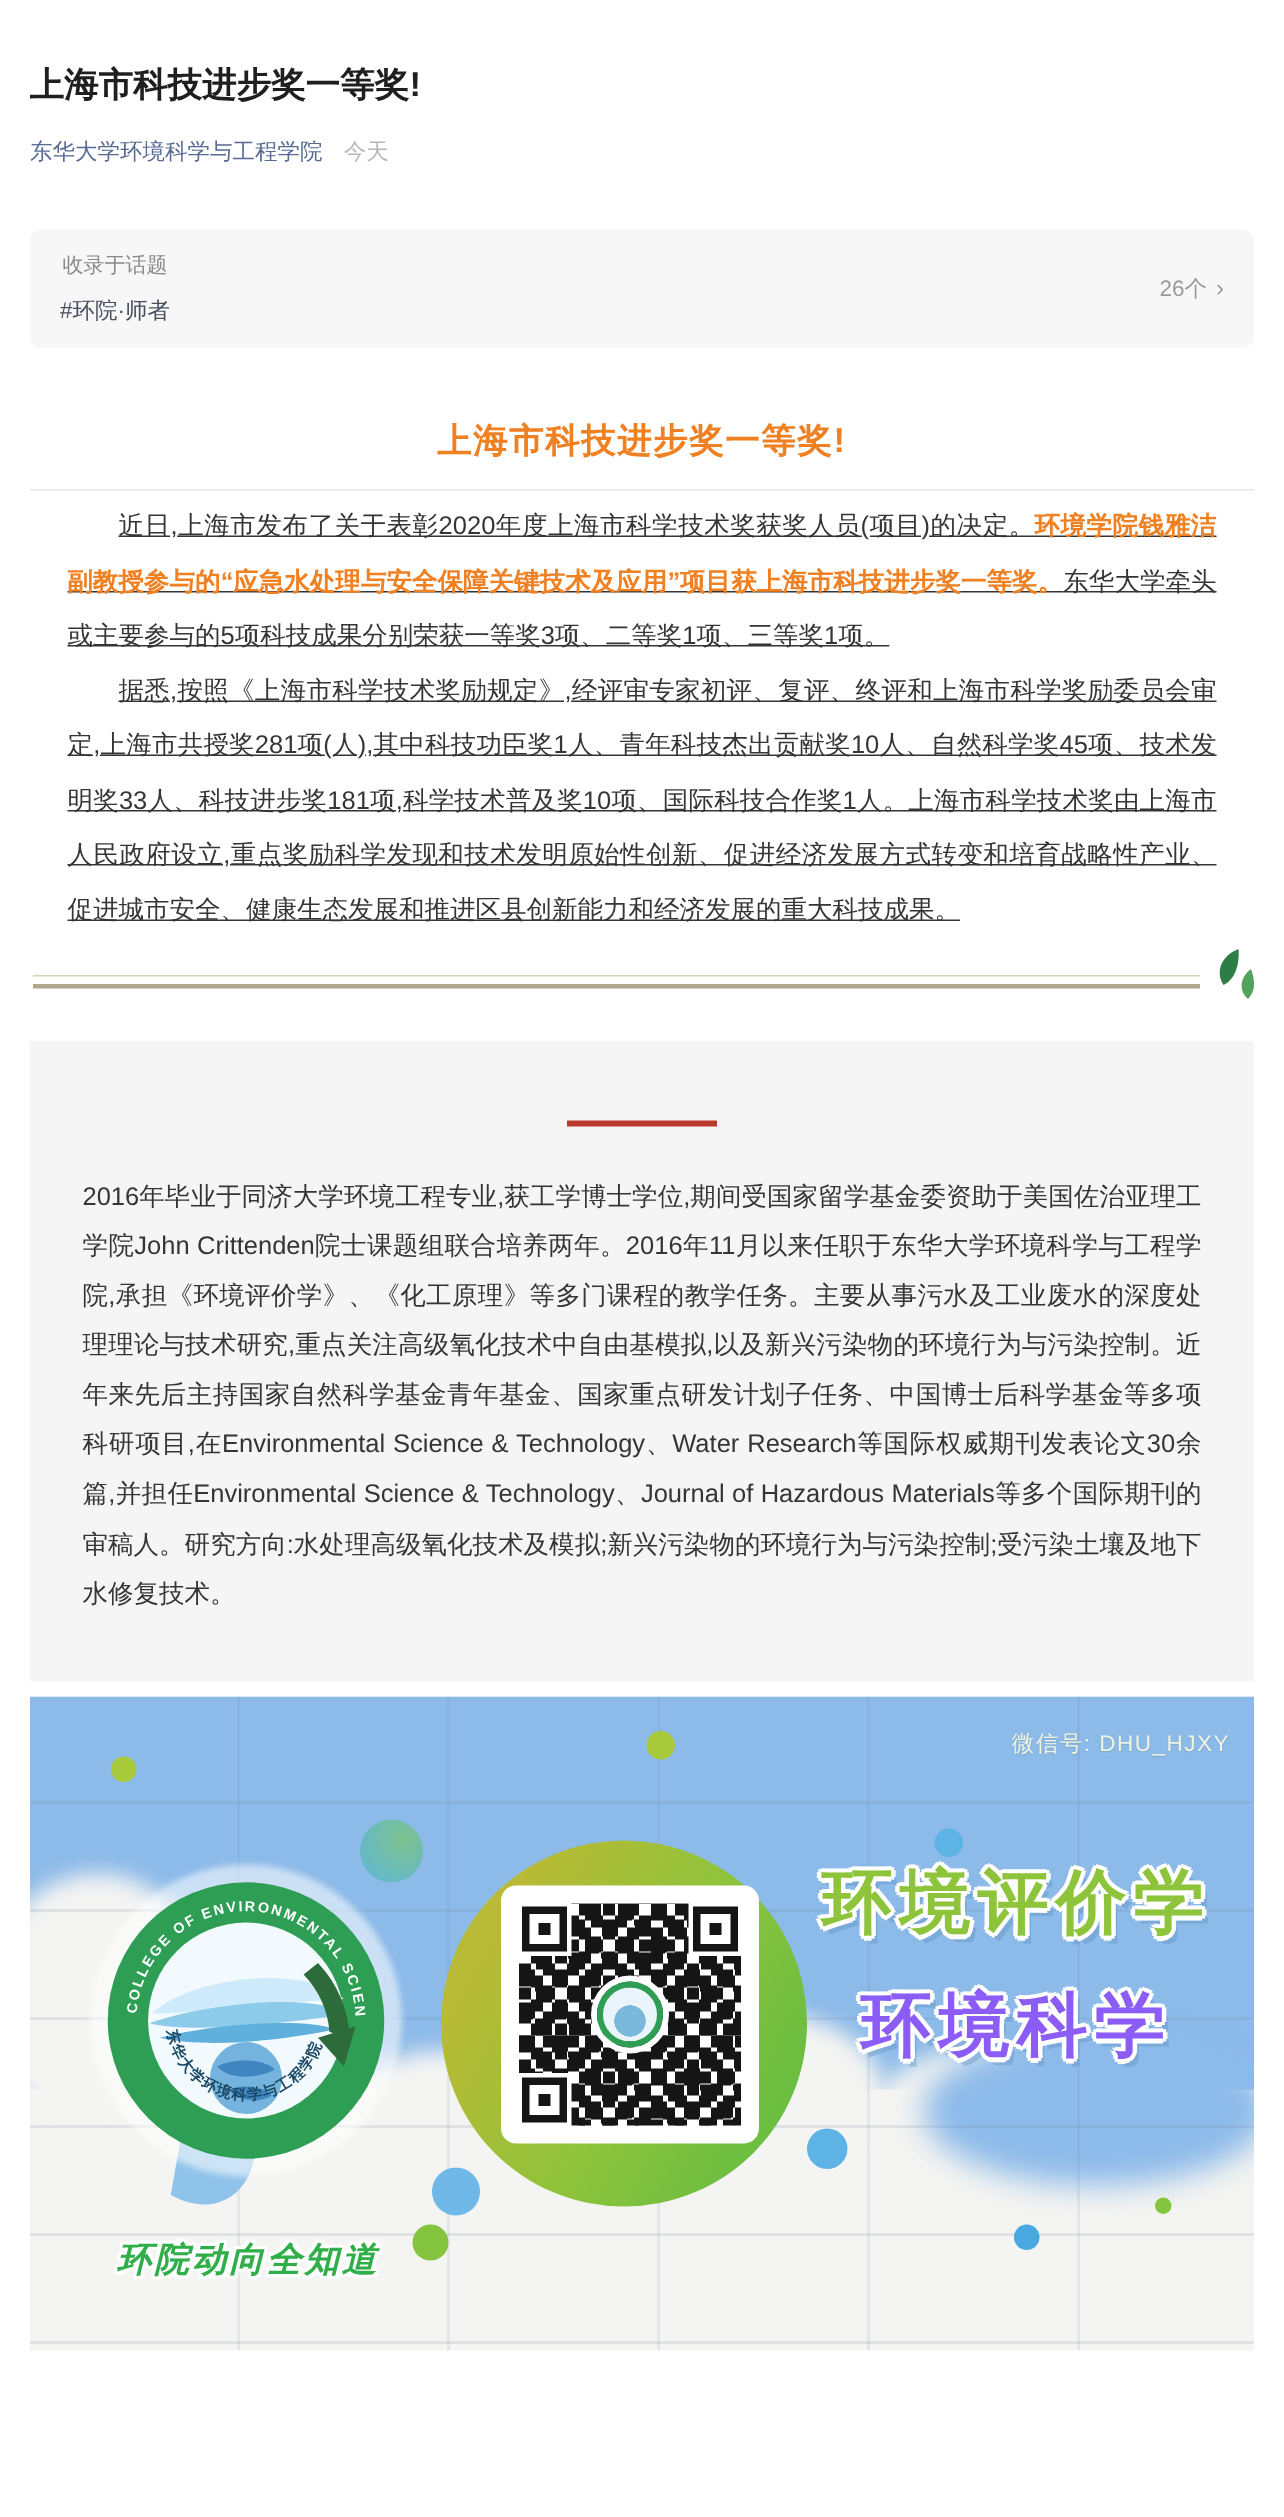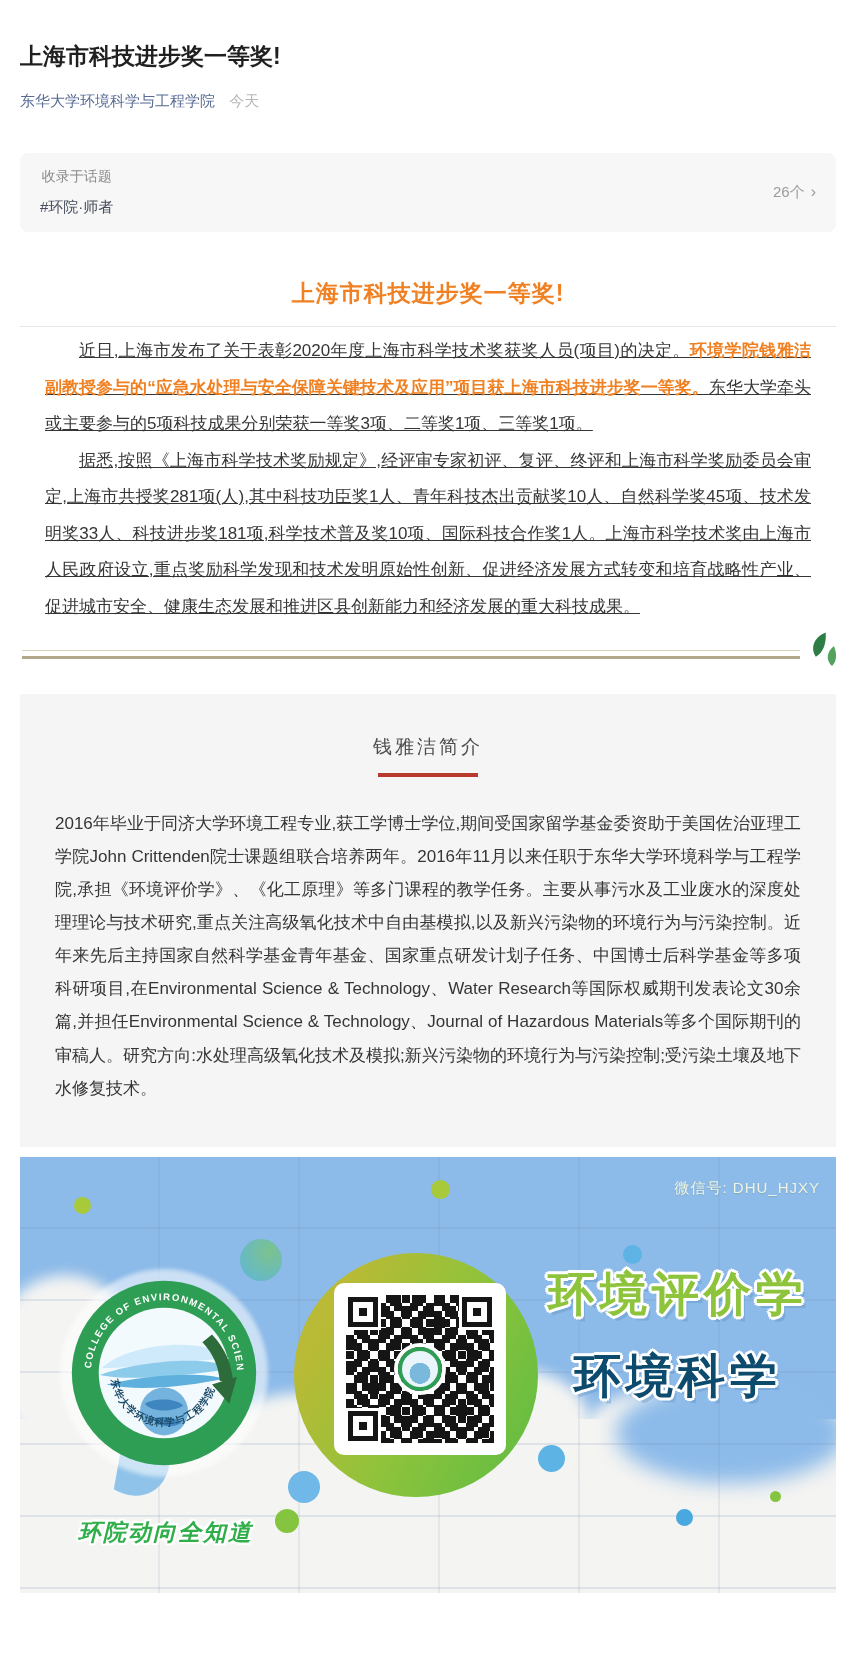--- a/index.html
+++ b/index.html
@@ -122,21 +122,21 @@
 
   .college-text { position:absolute; right:14px; top:96px; width:288px; text-align:center; }
   .college-line {
     font-size:47px; font-weight:900; letter-spacing:5px; line-height:82px;
     font-family:"Liberation Sans","DejaVu Sans",sans-serif;
     text-shadow:
       -2px -2px 0 #fff, 2px -2px 0 #fff, -2px 2px 0 #fff, 2px 2px 0 #fff,
       -3px 0 0 #fff, 3px 0 0 #fff, 0 -3px 0 #fff, 0 3px 0 #fff,
       4px 5px 0 rgba(90,140,190,.35);
   }
-  .c-green { color:#8dc43c; } .c-blue { color:#0c4a6e; }
+  .c-green { color:#8dc43c; } .c-blue { color:#8b5cf6; }
 
   .slogan { position:absolute; left:58px; top:360px;font-style:italic; }
   .slogan-line {
     font-size:23px; font-weight:900; letter-spacing:2px; line-height:30px;
     text-shadow:-2px -2px 0 #fff, 2px -2px 0 #fff, -2px 2px 0 #fff, 2px 2px 0 #fff, -2px 0 0 #fff, 2px 0 0 #fff, 0 2px 0 #fff, 0 -2px 0 #fff;
   }
   .sl1 { color:#2fae49; }
   .sl2 { color:#b7cf2e; margin-left:28px;margin-top:46px; }
 </style>
 </head>
@@ -172,21 +172,20 @@
   <div class="divider">
     <div class="line1"></div>
     <div class="line2"></div>
     <svg class="leaf-icon" width="34" height="40" viewBox="0 0 34 40">
       <path d="M12 30 C4 24 4 12 14 4 C18 14 18 24 12 30 Z" fill="#2e7d46" transform="rotate(18 14 16)"></path>
       <path d="M24 38 C18 33 18 24 26 18 C29 26 29 33 24 38 Z" fill="#53a35e"></path>
     </svg>
   </div>
 
   <div class="profile-card">
-    <div class="profile-heading">钱雅洁简介</div>
     <div class="red-underline"></div>
     <p class="bio">2016年毕业于同济大学环境工程专业,获工学博士学位,期间受国家留学基金委资助于美国佐治亚理工学院John Crittenden院士课题组联合培养两年。2016年11月以来任职于东华大学环境科学与工程学院,承担《环境评价学》、《化工原理》等多门课程的教学任务。主要从事污水及工业废水的深度处理理论与技术研究,重点关注高级氧化技术中自由基模拟,以及新兴污染物的环境行为与污染控制。近年来先后主持国家自然科学基金青年基金、国家重点研发计划子任务、中国博士后科学基金等多项科研项目,在Environmental Science &amp; Technology、Water Research等国际权威期刊发表论文30余篇,并担任Environmental Science &amp; Technology、Journal of Hazardous Materials等多个国际期刊的审稿人。研究方向:水处理高级氧化技术及模拟;新兴污染物的环境行为与污染控制;受污染土壤及地下水修复技术。</p>
   </div>
 
   <div class="banner">
     <div class="banner-blue"></div>
     <div class="splash s1"></div>
     <div class="splash s2"></div>
     <div class="splash s3"></div>
     <div class="splash s4"></div>

